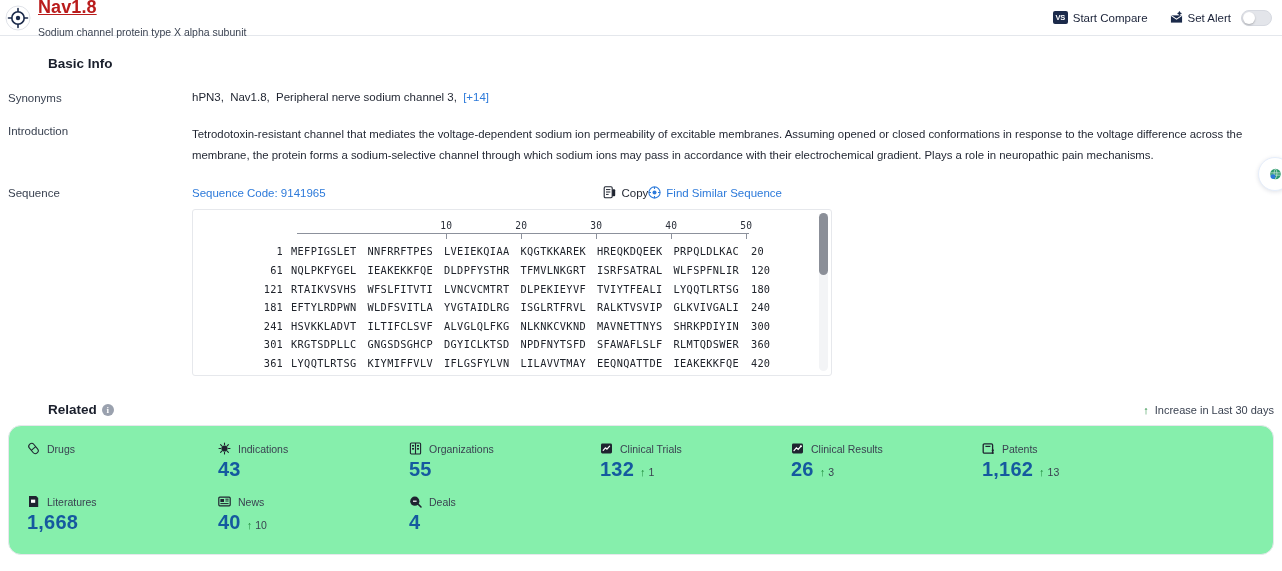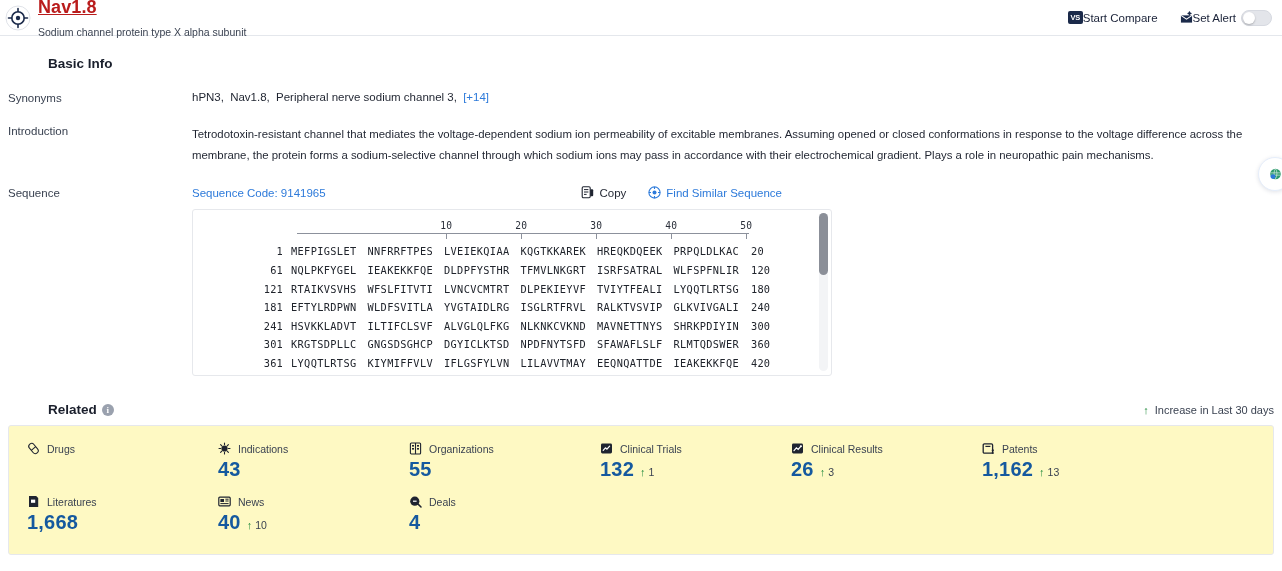--- a/index.html
+++ b/index.html
@@ -30,21 +30,21 @@
   .hdr-titles { display: flex; flex-direction: column; justify-content: center; line-height: 1.15; }
   .hdr-title {
     font-size: 18px; font-weight: bold; color: #b91c1c; letter-spacing: .1px; text-decoration: underline;
   }
   .hdr-sub { font-size: 10.5px; color: #3c4453; margin-top: 9px; }
   .hdr-actions {
     margin-left: auto;
     display: flex; align-items: center; gap: 22px;
     font-size: 11.5px; color: #1a2238;
   }
-  .hdr-btn { display: flex; align-items: center; gap: 0; cursor: pointer; }
+  .hdr-btn { display: flex; align-items: center; gap: 5px; cursor: pointer; }
   .vs-badge {
     width: 15px; height: 13px; border-radius: 2px;
     background: #1b2a4a; color: #fff;
     font-size: 7.5px; font-weight: bold;
     display: flex; align-items: center; justify-content: center;
     letter-spacing: -.2px;
   }
   .toggle {
     width: 31px; height: 16px; border-radius: 9px;
     background: #e3e5ea; border: 1px solid #d6d9e0;
@@ -78,21 +78,21 @@
   .syn-list span { margin-right: 3px; }
   .link { color: #2d7ada; cursor: pointer; }
   .intro-text { line-height: 1.85; font-size: 11.4px; color: #1f2430; max-width: 1120px; }
 
   
   .seq-head {
     display: flex; align-items: center;
     font-size: 11.5px;
   }
   .seq-code { color: #2d7ada; cursor: pointer; }
-  .seq-tools { margin-left: auto; display: flex; align-items: center; gap: 22px; padding-right: 492px; }
+  .seq-tools { margin-left: auto; display: flex; align-items: center; padding-right: 492px; }
   .seq-tool { display: flex; align-items: center; gap: 5px; cursor: pointer; font-size: 11.5px; }
   .seq-tool.copy { color: #1f2430; }
   .seq-tool.similar { color: #2d7ada; }
   .seq-box {
     margin-top: 10px;
     margin-left: 0px;
     width: 640px;
     height: 167px;
     border: 1px solid #e6e8ec;
     border-radius: 3px;
@@ -144,22 +144,22 @@
     margin-top: 26px;
   }
   .increase-note {
     margin-left: auto; font-size: 11px; color: #3a4251;
     display: flex; align-items: center; gap: 6px;
   }
   .up-arrow { color: #1f8a3b; font-size: 11px; font-weight: bold; }
   .cards {
     margin-top: 8px;
     border: 1px solid #e6e8ec;
-    border-radius: 3px;
-    background: #fef9c3;
+    border-radius: 13px;
+    background: #86efac;
     padding: 16px 0 6px 0;
     display: flex; flex-wrap: wrap;
   }
   .card {
     width: 191px;
     padding: 0 0 14px 18px;
     cursor: pointer;
   }
   .card-top { display: flex; align-items: center; gap: 7px; }
   .card-label { font-size: 10.5px; color: #3a4251; }

